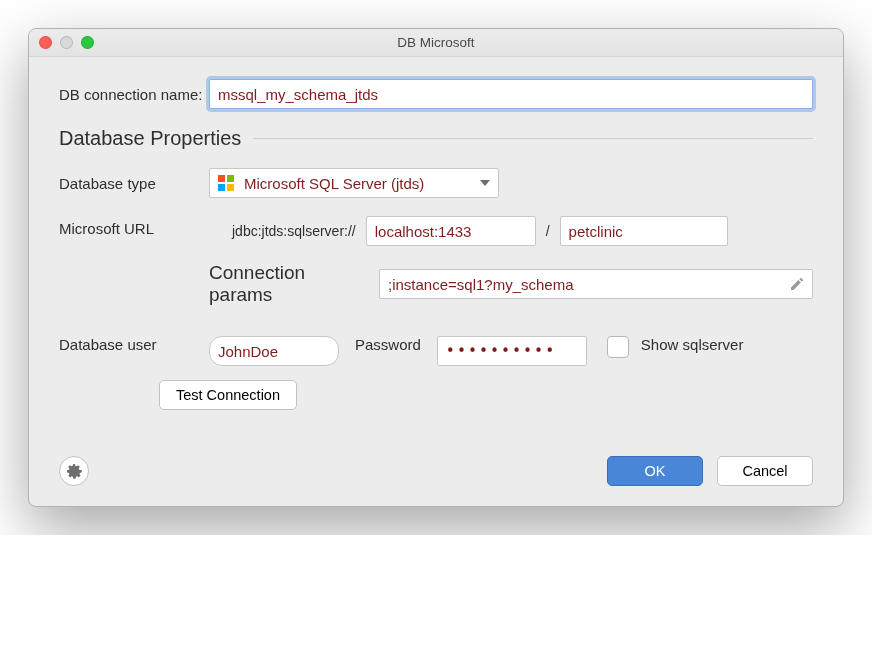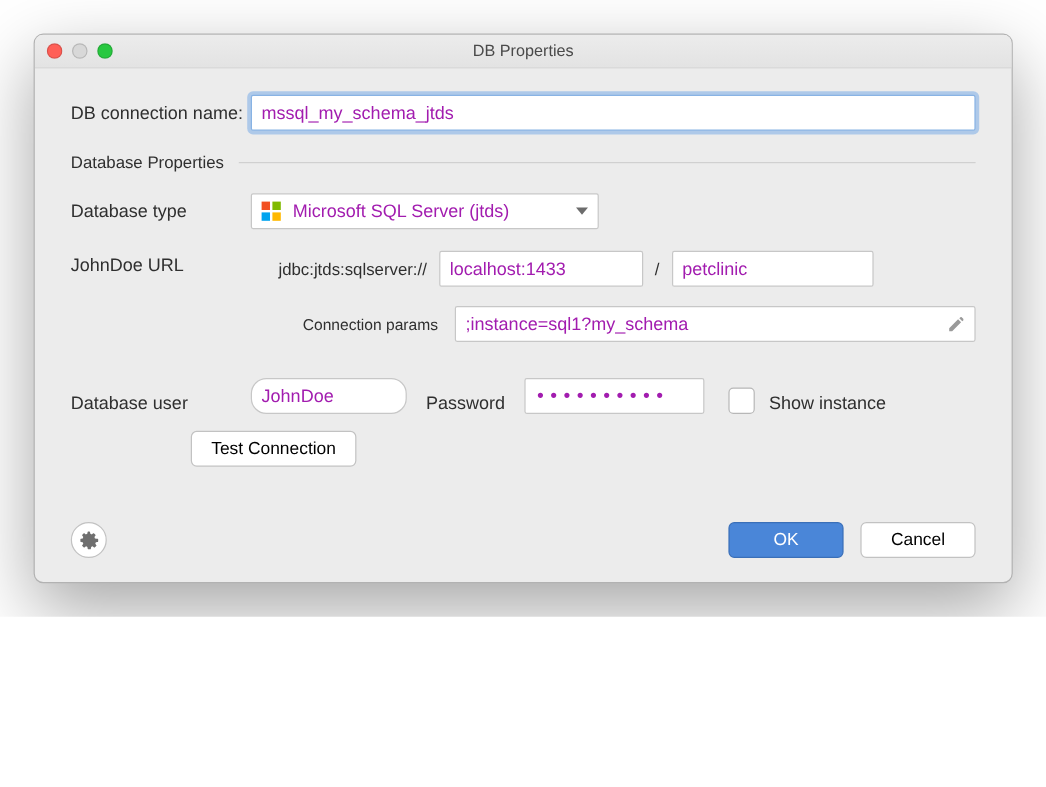--- a/index.html
+++ b/index.html
@@ -59,32 +59,32 @@
     flex-shrink: 0;
   }
   .input, .combobox {
     height: 30px;
     background: #fff;
     border: 1px solid #c7c7c7;
     border-radius: 2px;
     font-size: 15px;
     padding: 0 8px;
     font-family: inherit;
-    color: #a21caf;
+    color: #7f1d1d;
     outline: none;
   }
   .input.focused {
     border: 1px solid #88b3e4;
     box-shadow: 0 0 0 3px rgba(100,160,230,0.45);
   }
   .input.big { flex: 1; }
   .section-header {
     display: flex; align-items: center;
     margin: 10px 0 18px 0;
-    font-size: 14px;
+    font-size: 20px;
     color: #2f2f2f;
   }
   .section-header .divider {
     flex: 1;
     height: 1px;
     background: #d0d0d0;
     margin-left: 12px;
   }
   .combobox {
     display: flex;
@@ -102,39 +102,39 @@
     border-right: 5px solid transparent;
     border-top: 6px solid #6c6c6c;
   }
   .ms-logo { width:16px; height:16px; display:grid; grid-template-columns:1fr 1fr; grid-template-rows:1fr 1fr; gap:1.5px; }
   .ms-logo span:nth-child(1){background:#f25022;}
   .ms-logo span:nth-child(2){background:#7fba00;}
   .ms-logo span:nth-child(3){background:#00a4ef;}
   .ms-logo span:nth-child(4){background:#ffb900;}
   .host-input { width: 170px; }
   .db-input { width: 168px; }
-  .params-label { font-size: 13px; width: 156px; text-align: right; }
+  .params-label { font-size: 19px; width: 156px; }
   .params-input-wrap {
     position: relative;
     display: flex;
     align-items: center;
     flex: 1;
   }
   .params-input {
     flex: 1;
     padding-right: 30px;
   }
   .pencil {
     position: absolute;
     right: 8px; top: 50%; transform: translateY(-50%);
     width: 16px; height: 16px;
     cursor: pointer;
   }
 
-  .cred-row { display: flex; align-items: flex-end; gap: 12px; margin-top: 30px; }
+  .cred-row { display: flex; align-items: flex-start; gap: 12px; margin-top: 30px; }
   .cred-row .label { width: 138px; }
   .user-input { width: 130px; border-radius: 13px; }
   .pw-label { font-size: 15px; margin-left: 4px; margin-right: 4px; }
   .pw-input { width: 150px; letter-spacing: 2px; font-family: monospace; }
   .checkbox {
     width: 22px; height: 22px;
     border: 1px solid #b7b7b7;
     border-radius: 4px;
     background: #fff;
     margin-left: 8px;
@@ -180,21 +180,21 @@
 <body>
 
 <div class="window">
 
   <div class="titlebar">
     <div class="traffic">
       <div class="tl red"></div>
       <div class="tl dim"></div>
       <div class="tl grn"></div>
     </div>
-    <div class="title">DB Properties</div>
+    <div class="title">DB Microsoft</div>
   </div>
 
   <div class="content">
 
     <div class="row">
       <div class="label">DB connection name:</div>
       <input class="input big focused" type="text" value="mssql_my_schema_jtds" style="">
     </div>
 
     <div class="section-header">
@@ -210,21 +210,21 @@
             <span></span>
             <span></span>
             <span></span>
         </span>
         <span>Microsoft SQL Server (jtds)</span>
         <span class="chevron"></span>
       </div>
     </div>
 
     <div class="row" style="align-items:flex-start; margin-bottom:0;">
-      <div class="label" style="margin-top:4px;">JohnDoe URL</div>
+      <div class="label" style="margin-top:4px;">Microsoft URL</div>
       <div style="flex:1;">
         <div style="display:flex; align-items:center; gap:10px;margin-left:23px;">
           <span class="prefix">jdbc:jtds:sqlserver://</span>
           <input class="input host-input" type="text" value="localhost:1433" style="">
           <span class="slash">/</span>
           <input class="input db-input" type="text" value="petclinic" style="">
         </div>
         <div style="display:flex; align-items:center; gap:14px; margin-top:16px;">
           <span class="params-label">Connection params</span>
           <div class="params-input-wrap">
@@ -238,21 +238,21 @@
         </div>
       </div>
     </div>
 
     <div class="cred-row">
       <div class="label">Database user</div>
       <input class="input user-input" type="text" value="JohnDoe" style="">
       <span class="pw-label">Password</span>
       <input class="input pw-input" type="text" value="••••••••••" style="">
       <span class="checkbox"></span>
-      <span class="check-label">Show instance</span>
+      <span class="check-label">Show sqlserver</span>
     </div>
 
     <div class="test-row">
       <button class="btn">Test Connection</button>
     </div>
 
     <div class="footer">
       <span class="gear">
         <svg viewBox="0 0 20 20" width="18" height="18">
           <path fill="#6f6f6f" d="M10 6.8A3.2 3.2 0 1 0 10 13.2 3.2 3.2 0 0 0 10 6.8zm7.4 2.1-1.7-.3a6 6 0 0 0-.5-1.3l1-1.4a.6.6 0 0 0-.1-.8l-1.2-1.2a.6.6 0 0 0-.8-.1l-1.4 1a6 6 0 0 0-1.3-.5l-.3-1.7a.6.6 0 0 0-.6-.5H9.5a.6.6 0 0 0-.6.5l-.3 1.7a6 6 0 0 0-1.3.5l-1.4-1a.6.6 0 0 0-.8.1L4 5.1a.6.6 0 0 0-.1.8l1 1.4a6 6 0 0 0-.5 1.3l-1.7.3a.6.6 0 0 0-.5.6v1.7c0 .3.2.5.5.6l1.7.3c.1.5.3.9.5 1.3l-1 1.4a.6.6 0 0 0 .1.8l1.2 1.2c.2.2.5.3.8.1l1.4-1c.4.2.8.4 1.3.5l.3 1.7c.1.3.3.5.6.5h1.7c.3 0 .5-.2.6-.5l.3-1.7c.5-.1.9-.3 1.3-.5l1.4 1c.3.2.6.1.8-.1l1.2-1.2a.6.6 0 0 0 .1-.8l-1-1.4c.2-.4.4-.8.5-1.3l1.7-.3a.6.6 0 0 0 .5-.6V9.5a.6.6 0 0 0-.5-.6z"></path>

